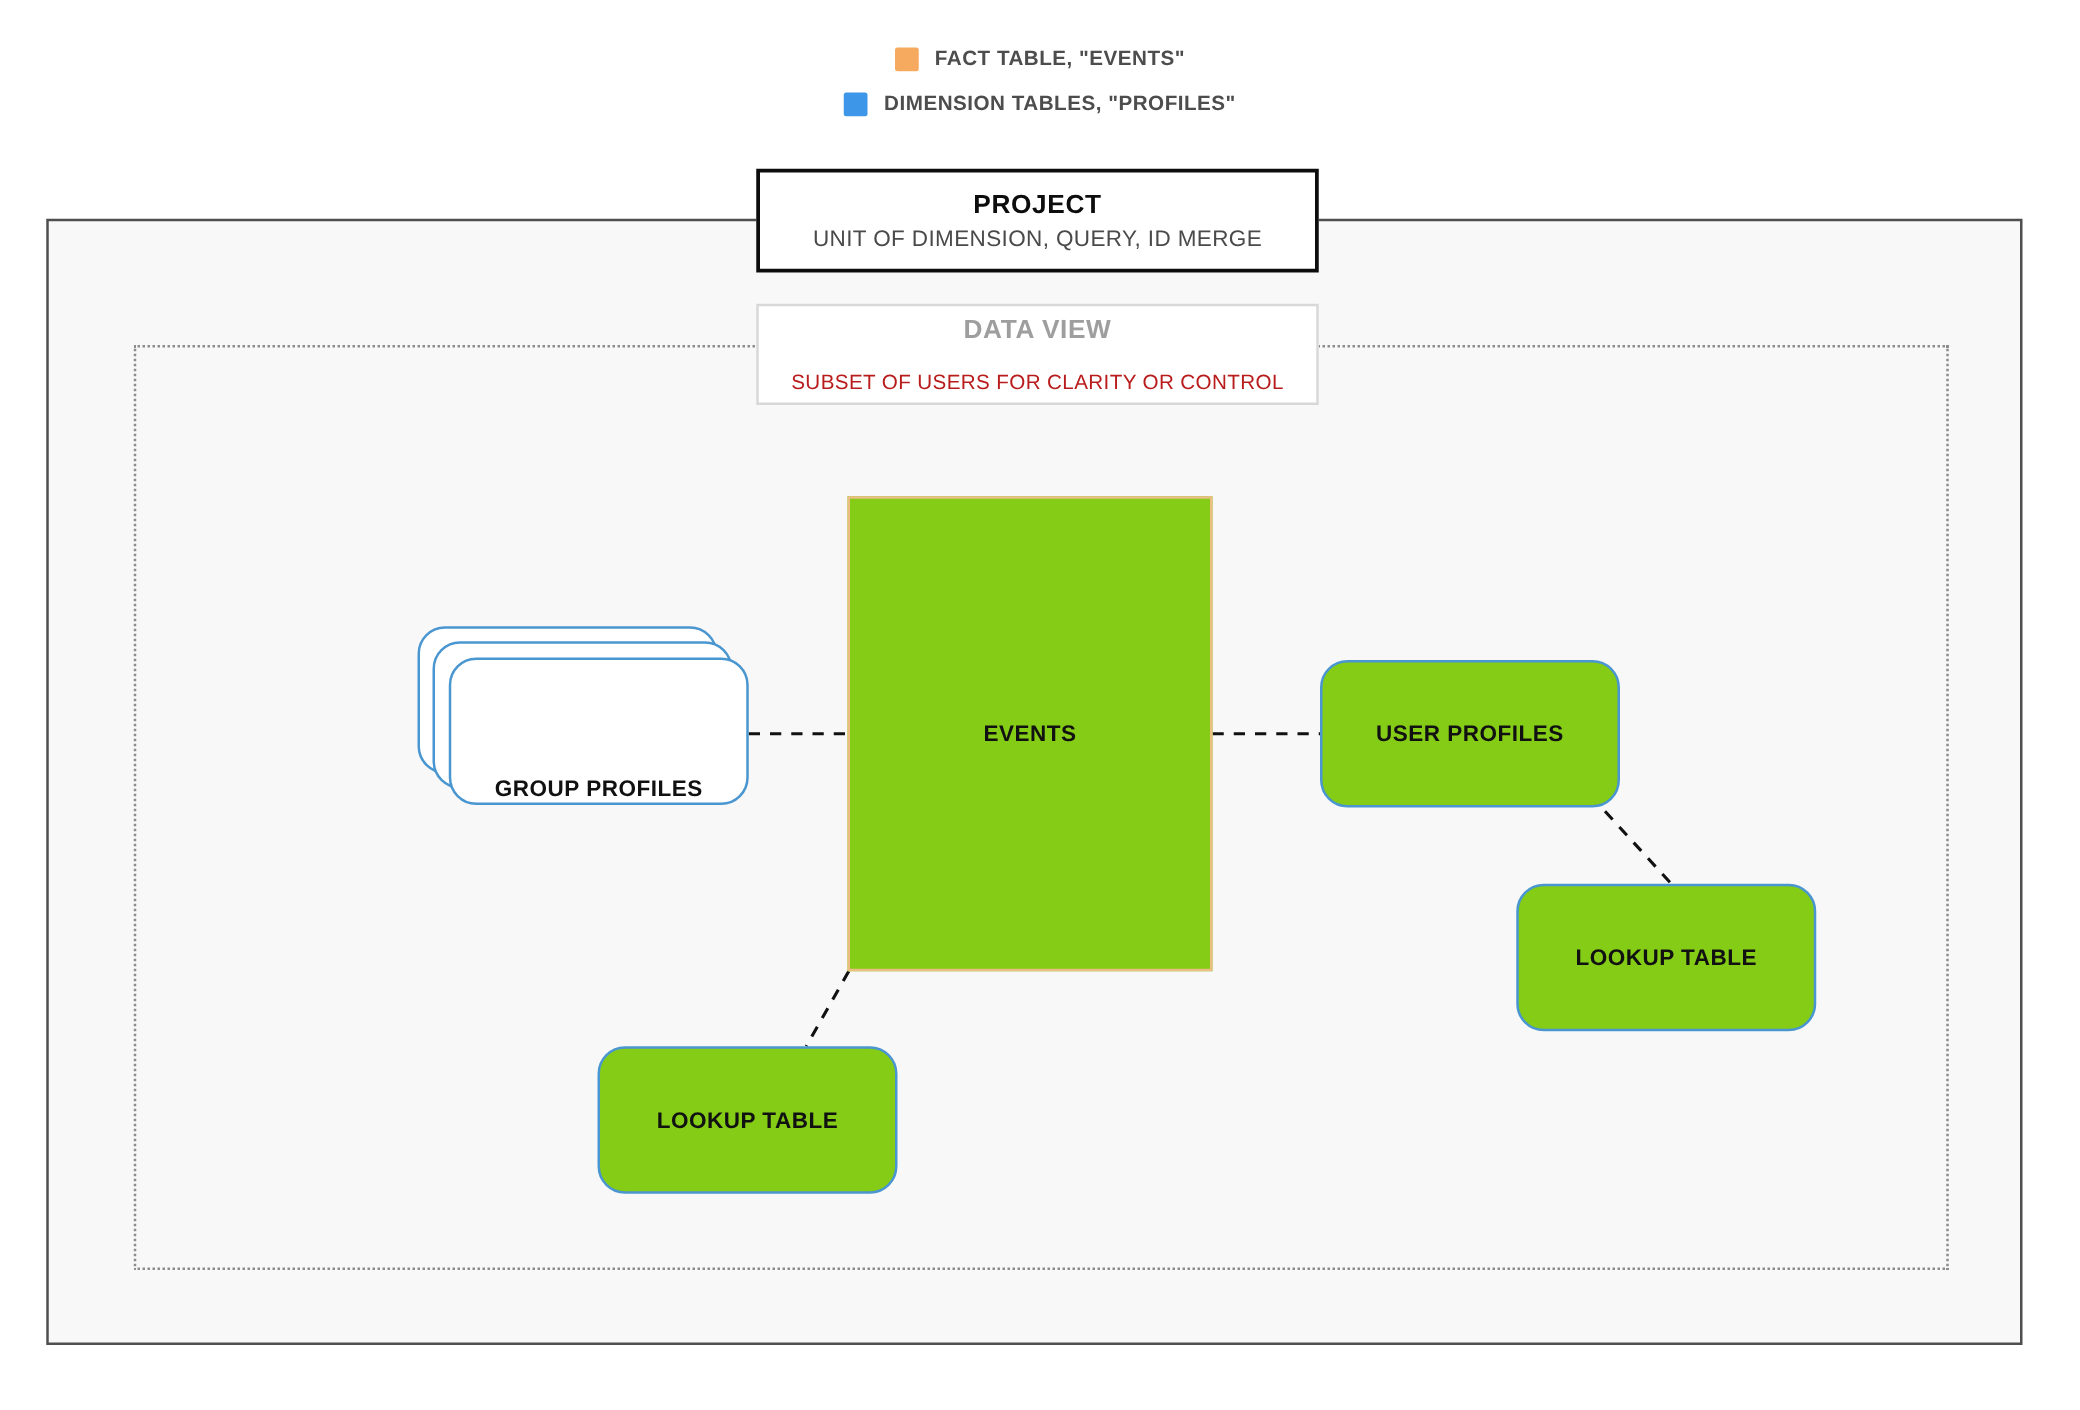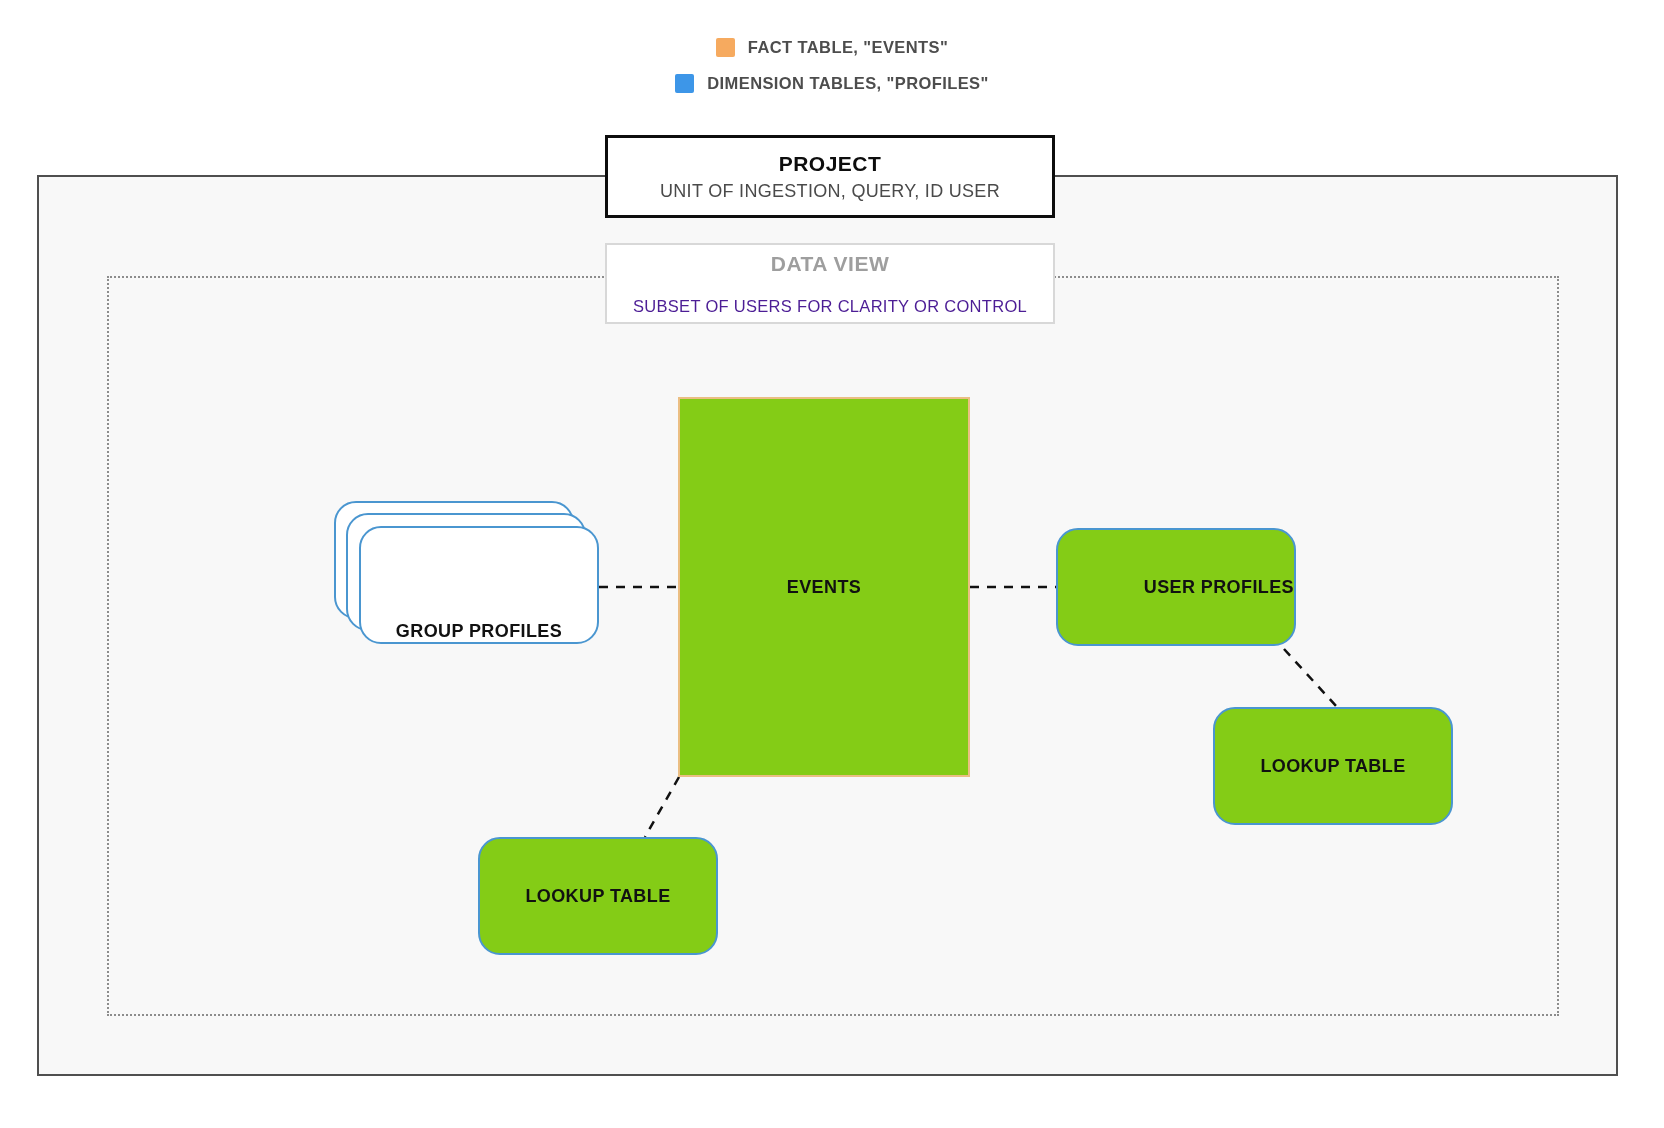--- a/index.html
+++ b/index.html
@@ -40,21 +40,21 @@
     position:absolute;left:605px;width:450px;box-sizing:border-box;
     background:#ffffff;display:flex;flex-direction:column;
     align-items:center;justify-content:center;gap:5px;z-index:20;
   }
   .project-box{top:135px;height:83px;border:3px solid #0d0d0d;}
   .dataview-box{top:243px;height:81px;border:2px solid #d8d8d8;}
   .header-title{font-size:21px;font-weight:bold;letter-spacing:.5px;}
   .project-box .header-title{color:#0d0d0d;}
   .project-box .header-subtitle{font-size:18px;color:#4a4a4a;letter-spacing:.3px;}
   .dataview-box .header-title{color:#9e9e9e;}
-  .dataview-box .header-subtitle{font-size:16.5px;color:#4c1d95;letter-spacing:.3px;margin-top:16px;}
+  .dataview-box .header-subtitle{font-size:16.5px;color:#b91c1c;letter-spacing:.3px;margin-top:16px;}
 
   
   .connectors{position:absolute;left:0;top:0;z-index:5;pointer-events:none;}
 
   
   .node{
     position:absolute;box-sizing:border-box;background:#84cc16;
     display:flex;align-items:center;justify-content:center;z-index:10;
   }
   .node-label{
@@ -107,39 +107,39 @@
 
   <svg class="connectors" width="1664" height="1128">
     <line x1="599" y1="587" x2="678" y2="587" stroke-width="2.5" stroke-dasharray="9 8" stroke="#111111"></line>
     <line x1="970" y1="587" x2="1056" y2="587" stroke-width="2.5" stroke-dasharray="9 8" stroke="#111111"></line>
     <line x1="679" y1="777" x2="645" y2="837" stroke-width="2.5" stroke-dasharray="9 8" stroke="#111111"></line>
     <line x1="1284" y1="649" x2="1337" y2="707" stroke-width="2.5" stroke-dasharray="9 8" stroke="#111111"></line>
   </svg>
 
   <div class="header-box project-box" style="border-color: rgb(13, 13, 13);">
     <div class="header-title">PROJECT</div>
-    <div class="header-subtitle">UNIT OF INGESTION, QUERY, ID USER</div>
+    <div class="header-subtitle">UNIT OF DIMENSION, QUERY, ID MERGE</div>
   </div>
 
   <div class="header-box dataview-box" style="border-color: rgb(216, 216, 216);">
     <div class="header-title">DATA VIEW</div>
     <div class="header-subtitle">SUBSET OF USERS FOR CLARITY OR CONTROL</div>
   </div>
 
   <div class="stack-card stack-back2" style="border-color: rgb(74, 150, 208);"></div>
   <div class="stack-card stack-back1" style="border-color: rgb(74, 150, 208);"></div>
   <div class="stack-card stack-front" style="border-color: rgb(74, 150, 208); align-items: flex-end;">
     <span class="node-label">GROUP PROFILES</span>
   </div>
 
   <div class="node fact-node" style="border-color: rgb(235, 190, 131);">
     <span class="node-label">EVENTS</span>
   </div>
 
-  <div class="node dim-node user-profiles" style="border-color: rgb(74, 150, 208); justify-content: flex-end;">
+  <div class="node dim-node user-profiles" style="border-color: rgb(74, 150, 208);">
     <span class="node-label">USER PROFILES</span>
   </div>
 
   <div class="node dim-node lookup-bottom" style="border-color: rgb(74, 150, 208);">
     <span class="node-label">LOOKUP TABLE</span>
   </div>
 
   <div class="node dim-node lookup-right" style="border-color: rgb(74, 150, 208);">
     <span class="node-label">LOOKUP TABLE</span>
   </div>

